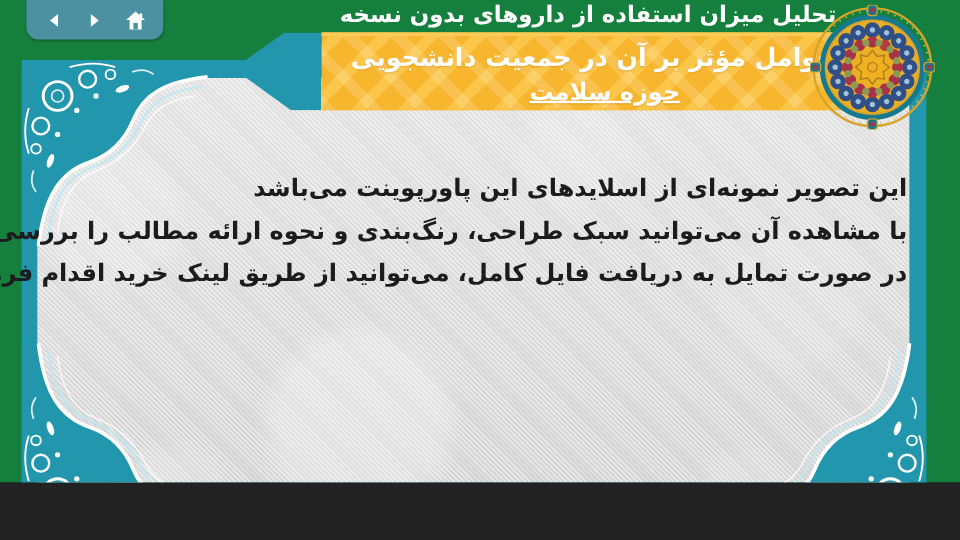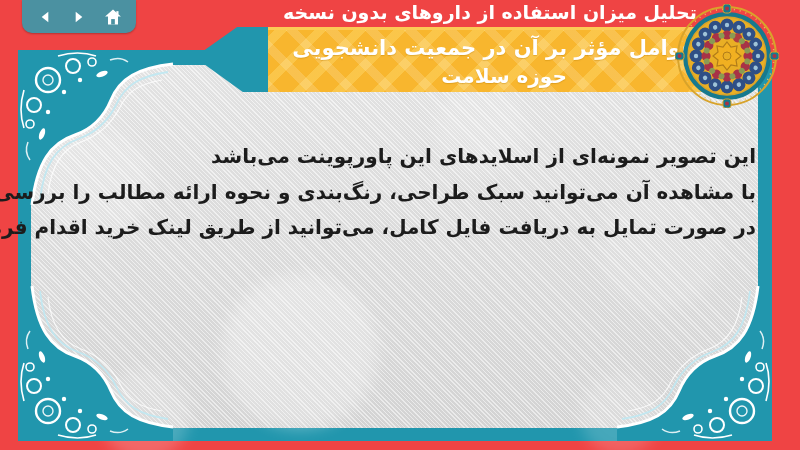--- a/index.html
+++ b/index.html
@@ -1,17 +1,17 @@
 <!DOCTYPE html>
 <html lang="fa"><head>
 <meta charset="utf-8">
 <style>
   * { margin:0; padding:0; box-sizing:border-box; }
   body { background:#222; font-family:"DejaVu Sans", sans-serif; }
-  .canvas { position:relative; width:800px; height:450px; overflow:hidden; background:#ef4444; }
+  .canvas { position:relative; width:800px; height:402px; overflow:hidden; background:#15803d; }
 
   
   .frame { position:absolute; left:18px; top:50px; width:754px; height:391px;
            background:#2196ad; border-radius:10px; border-top-right-radius:8px; z-index:1; }
   .content { position:absolute; left:31px; top:65px; width:727px; height:363px;
              background:
                repeating-linear-gradient(45deg, rgba(255,255,255,.45) 0 1px, rgba(120,120,120,.06) 1px 3px),
                linear-gradient(#e9e9e9, #d9d9d9);
              border-top-right-radius:26px; z-index:2; }
   .bokeh { position:absolute; border-radius:50%; background:rgba(255,255,255,.55);
@@ -34,21 +34,21 @@
   .banner { position:absolute; left:268px; top:27px; width:472px; height:65px; z-index:5;
             background:
               repeating-linear-gradient(45deg, rgba(255,255,255,.16) 0 9px, rgba(255,255,255,0) 9px 28px),
               repeating-linear-gradient(-45deg, rgba(255,224,120,.38) 0 9px, rgba(255,224,120,0) 9px 28px),
               #f8b62e;
             border-top:3px solid #fccb55;
             display:flex; flex-direction:column; align-items:center; justify-content:center; }
   .banner .line { color:#fff; font-weight:bold; text-align:center; white-space:nowrap;
                   direction:rtl; text-shadow:0 1px 1px rgba(180,120,0,.35); }
   .banner .l2 { font-size:21px; line-height:30px; }
-  .banner .l3 { font-size:20px; line-height:26px; }
+  .banner .l3 { font-size:20px; line-height:26px;text-decoration:underline; }
 
   
   .nav { position:absolute; left:22px; top:0; width:114px; height:33px; background:#4b91a1;
          border-radius:0 0 10px 10px; display:flex; align-items:center; justify-content:center;
          gap:10px; z-index:6; box-shadow:0 1px 2px rgba(0,0,0,.25); }
   .nav .btn { width:24px; height:22px; display:flex; align-items:center; justify-content:center; cursor:pointer; }
 
   .medallion { position:absolute; left:675px; top:4px; width:104px; height:104px; z-index:6; }
 
   

